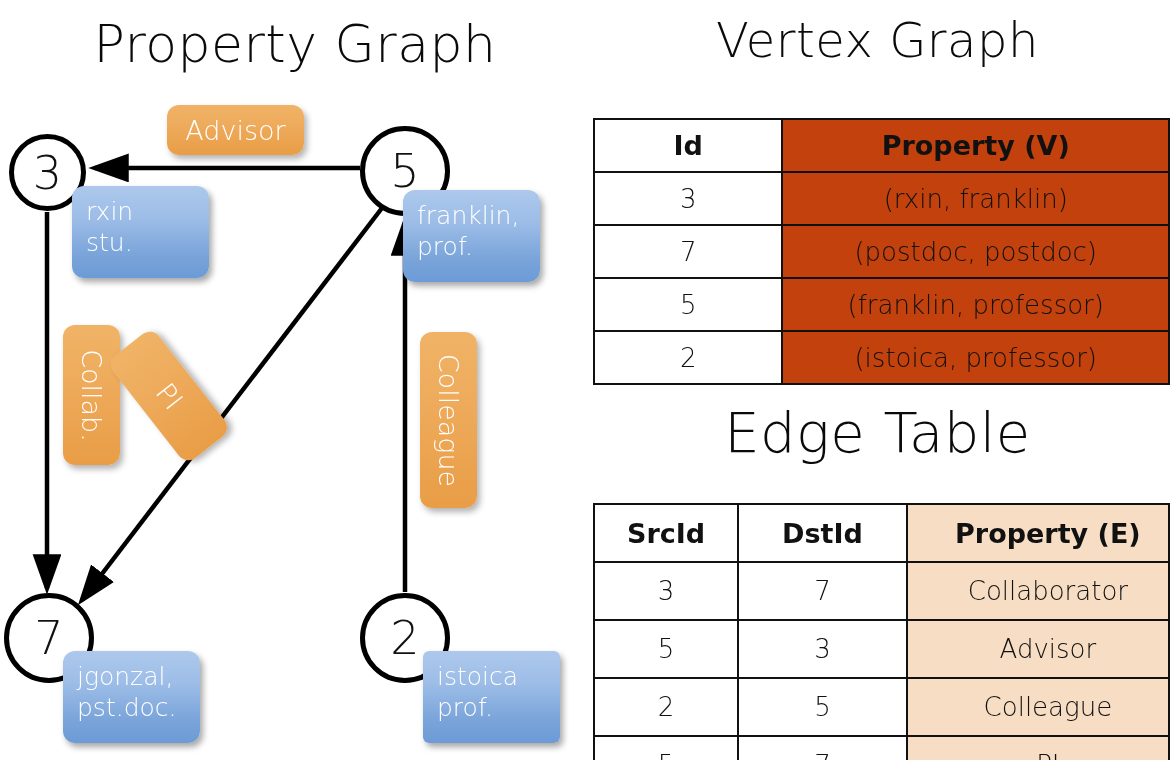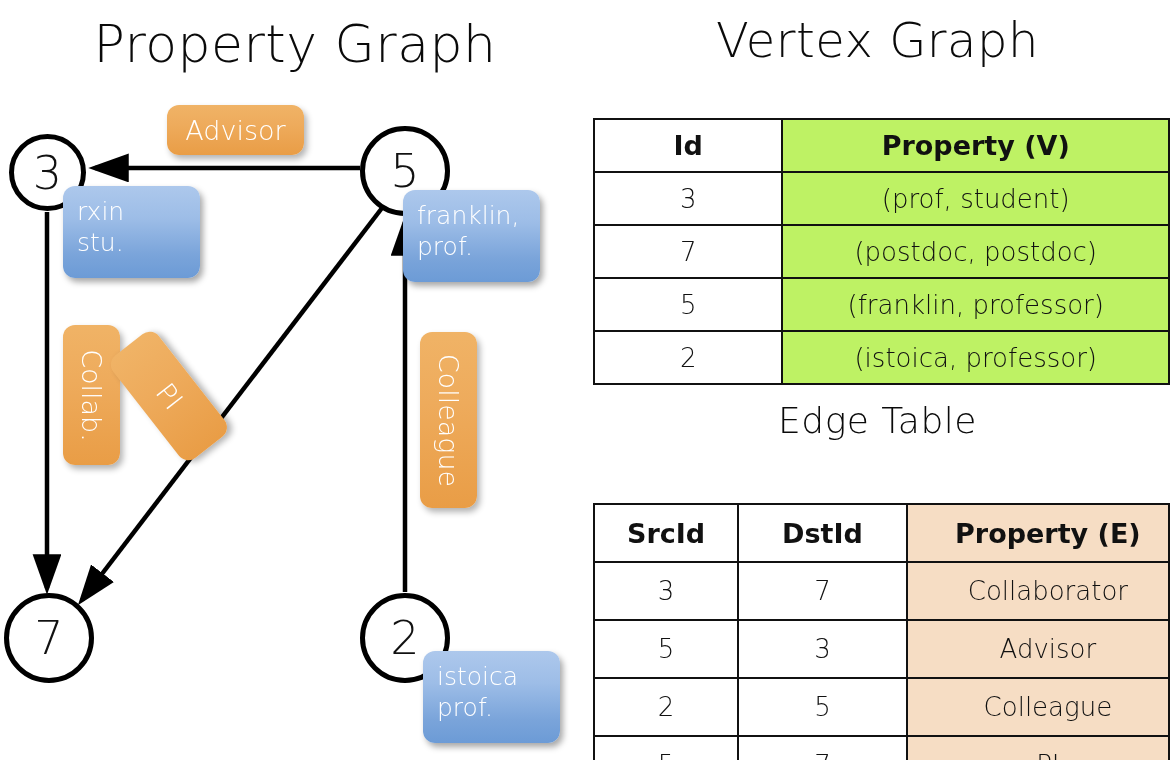--- a/index.html
+++ b/index.html
@@ -31,21 +31,21 @@
     font-size: 52px;
   }
   #title-vertex-table {
     left: 585px; top: 12px; width: 585px;
     text-align: center;
     font-size: 48px;
   }
   #title-edge-table {
     left: 585px; top: 400px; width: 585px;
     text-align: center;
-    font-size: 36px;
+    font-size: 56px;
   }
 
   
   #graph-panel {
     position: absolute;
     left: 0; top: 0;
     width: 590px; height: 760px;
   }
   #graph-edges {
     position: absolute;
@@ -123,21 +123,21 @@
   }
   table.data-table th {
     font-weight: bold;
     font-size: 27px;
   }
   table.data-table td { font-size: 26px; }
 
   #vertex-table { left: 593px; top: 102px; }
   #vertex-table .c-id { width: 186px; height: 49px; }
   #vertex-table .c-prop { width: 385px; height: 49px; }
-  #vertex-table .prop-cell { background: #bef264; }
+  #vertex-table .prop-cell { background: #c2410c; }
 
   #edge-table { left: 593px; top: 487px; }
   #edge-table .c-src { width: 148px; height: 54px; }
   #edge-table .c-dst { width: 175px; height: 54px; }
   #edge-table .c-prop { width: 248px; height: 54px; padding-left: 21px; }
   #edge-table .prop-cell { background: #f6ddc4; }
 </style>
 </head>
 <body>
 
@@ -159,25 +159,27 @@
     <line x1="382" y1="208" x2="82" y2="600" stroke="#000" stroke-width="4.5" marker-end="url(#arrowhead)"></line>
 
     <line x1="405" y1="592" x2="405" y2="222" stroke="#000" stroke-width="4.5" marker-end="url(#arrowhead)"></line>
   </svg>
 
   <div class="node" id="node-3" style="left:9px;  top:134px; width:77px;  height:77px;">3</div>
   <div class="node" id="node-5" style="left:360px; top:126px; width:90px;  height:90px;">5</div>
   <div class="node" id="node-7" style="left:4px;   top:593px; width:90px;  height:90px;">7</div>
   <div class="node" id="node-2" style="left:360px; top:593px; width:90px;  height:90px;">2</div>
 
-  <div class="prop-box" id="prop-box-3" style="left:63px;  top:186px; width:137px; height:92px;">rxin
+  <div class="prop-box" id="prop-box-3" style="left:72px;  top:186px; width:137px; height:92px;">rxin
 stu.</div>
   <div class="prop-box" id="prop-box-5" style="left:403px; top:190px; width:137px; height:92px;">franklin,
 prof.</div>
-  <div class="prop-box" id="prop-box-2" style="left:423px; top:651px; width:137px; height:92px;">istoica
+  <div class="prop-box" id="prop-box-7" style="left:63px;  top:651px; width:137px; height:92px;">jgonzal,
+pst.doc.</div>
+  <div class="prop-box" id="prop-box-2" style="left:423px; top:651px; width:137px; height:92px;border-radius:6px;">istoica
 prof.</div>
 
   <div class="edge-label" id="edge-label-advisor" style="left:167px; top:105px; width:137px; height:50px;">Advisor</div>
 
   <div class="edge-label vertical" id="edge-label-collab" style="left:63px; top:325px; width:57px; height:140px;">
     <span>Collab.</span>
   </div>
 
   <div class="edge-label" id="edge-label-pi" style="left:140px; top:331px; width:58px; height:130px; transform:rotate(-38deg);">
     <span style="transform:rotate(90deg); white-space:nowrap; display:block;">PI</span>
@@ -193,21 +195,21 @@
 <table class="data-table" id="vertex-table">
   <thead>
     <tr>
       <th class="c-id">Id</th>
       <th class="c-prop prop-cell">Property (V)</th>
     </tr>
   </thead>
   <tbody>
     <tr>
       <td class="c-id">3</td>
-      <td class="c-prop prop-cell">(prof, student)</td>
+      <td class="c-prop prop-cell">(rxin, franklin)</td>
     </tr>
     <tr>
       <td class="c-id">7</td>
       <td class="c-prop prop-cell">(postdoc, postdoc)</td>
     </tr>
     <tr>
       <td class="c-id">5</td>
       <td class="c-prop prop-cell">(franklin, professor)</td>
     </tr>
     <tr>

